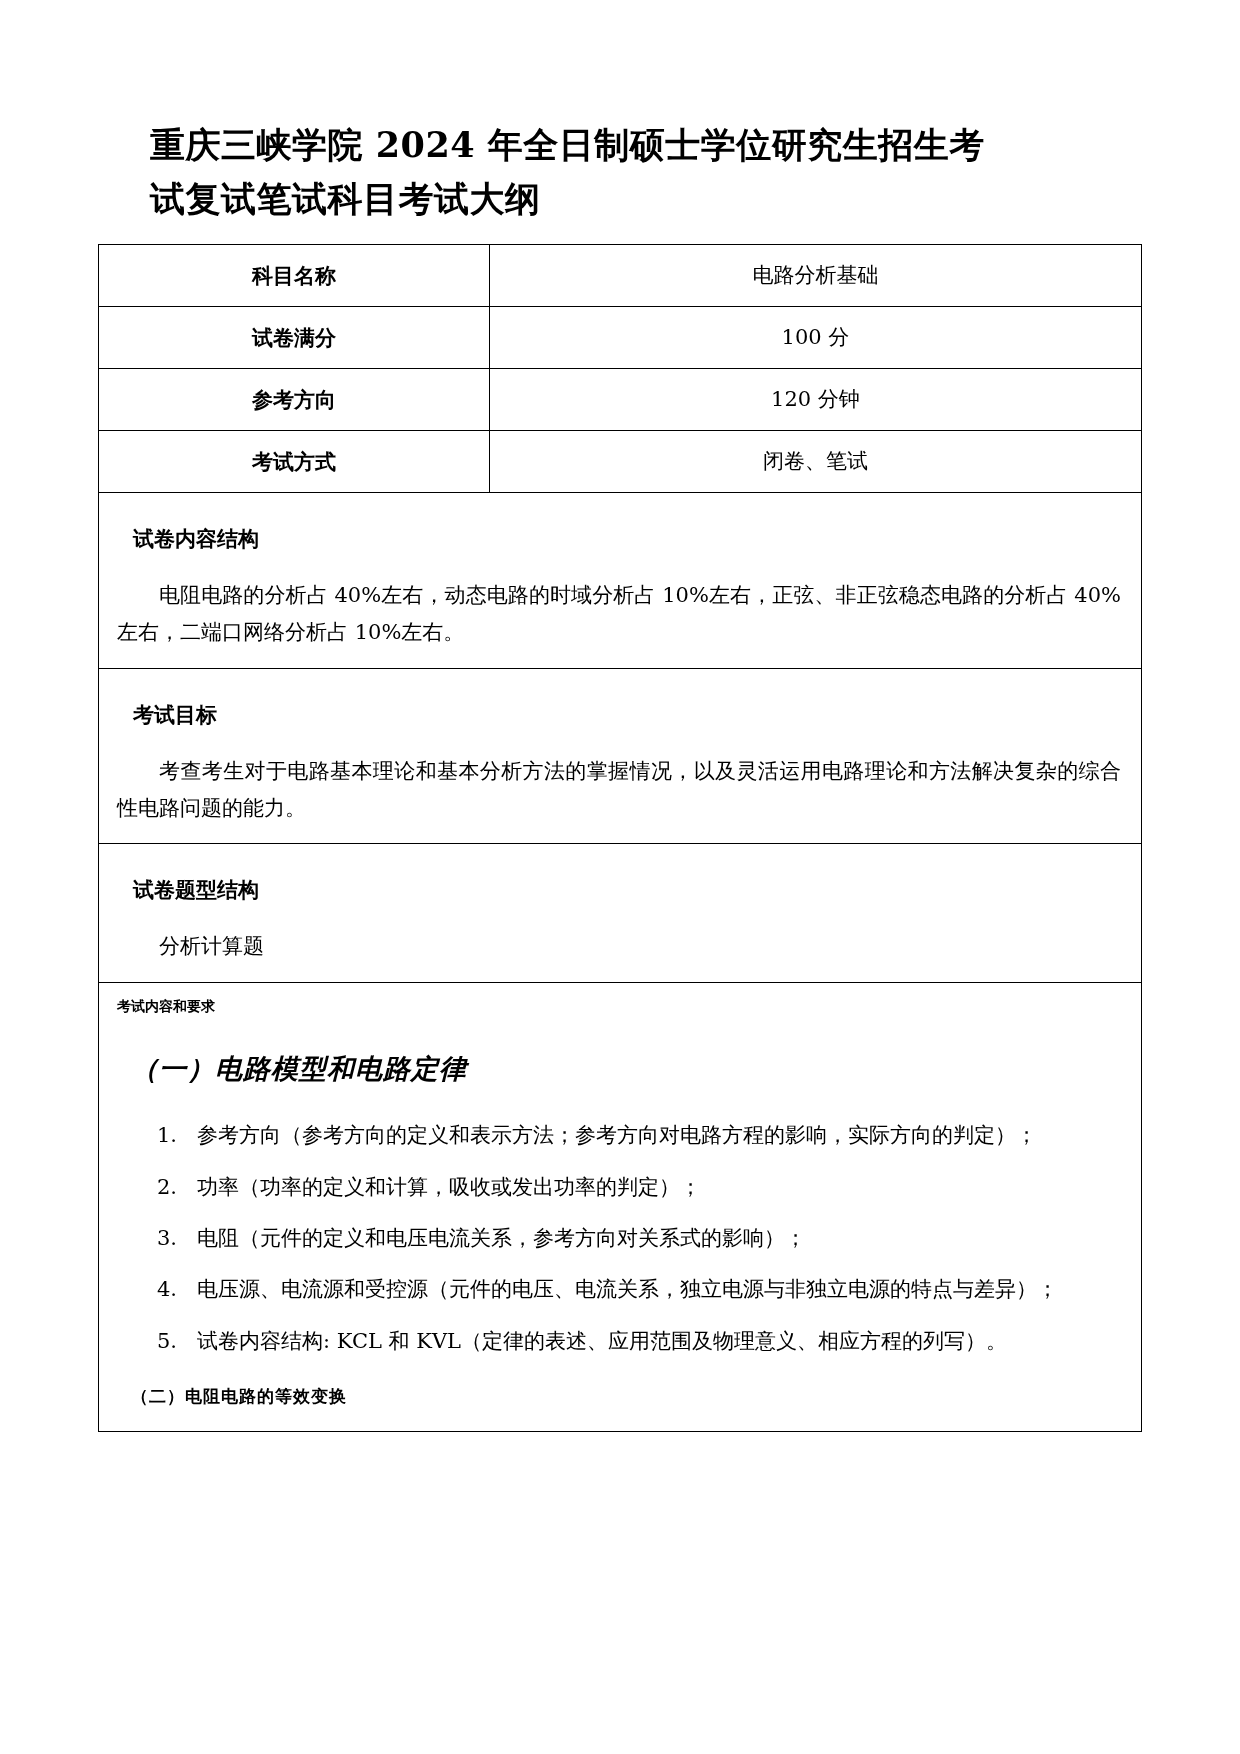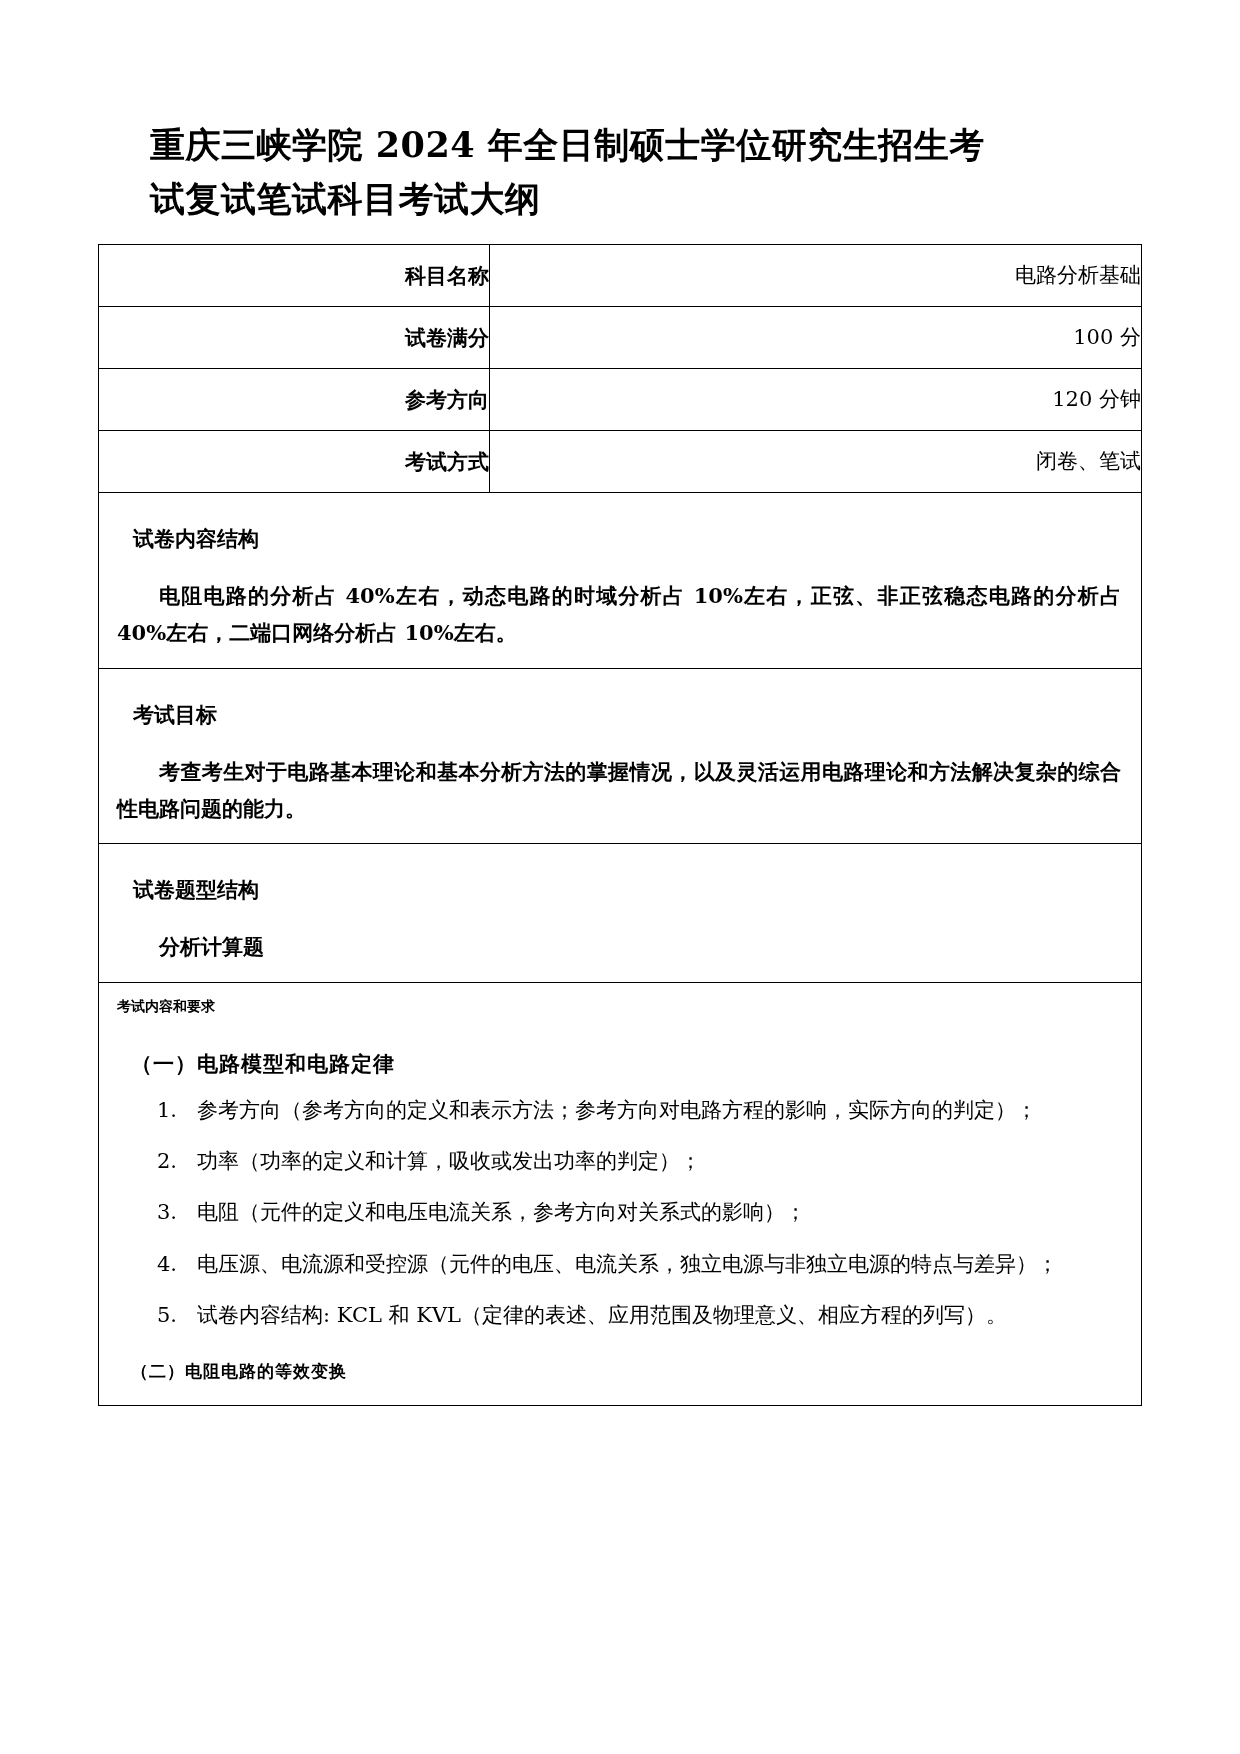--- a/index.html
+++ b/index.html
@@ -41,21 +41,21 @@
     width: 1044px;
     border-collapse: collapse;
     table-layout: fixed;
   }
   .outline-table td {
     border: 1.5px solid #000000;
     vertical-align: middle;
     padding: 0;
   }
   .meta-label, .meta-value {
-    text-align: right;
+    text-align: center;
     font-size: 21px;
     height: 61px;
     line-height: 61px;
     font-family: "DejaVu Serif", "Liberation Serif", serif;
     margin-left: 26px;
   }
   .meta-label {
     font-weight: bold;
     width: 390px;
   }
@@ -72,41 +72,41 @@
     margin: 16px;
     padding: 0 0 0 4px;
   }
   .section-body {
     font-size: 21px;
     line-height: 1.78;
     margin: 0;
     padding: 2px 6px 2px 4px;
     text-align: justify;
     text-justify: inter-ideograph;
-    font-weight: bold;
   }
   .section-body .indent {
     text-indent: 2em;
     display: block;
   }
   .content-cell {
     padding: 12px 14px 20px 14px !important;
   }
   .content-head {
     font-weight: bold;
     font-size: 14px;
     margin: 0 0 30px 4px;
     line-height: 1.6;
   }
   .group-head {
     font-weight: bold;
-    font-size: 21px;
-    margin: 0 0 4px 18px;
+    font-size: 27px;
+    margin: 0 0 20px 18px;
     line-height: 1.6;
     letter-spacing: 1px;
+    font-style: italic;
   }
   .num-list {
     list-style: none;
     margin: 0;
     padding: 0;
   }
   .num-item {
     display: flex;
     align-items: flex-start;
     font-size: 21px;

